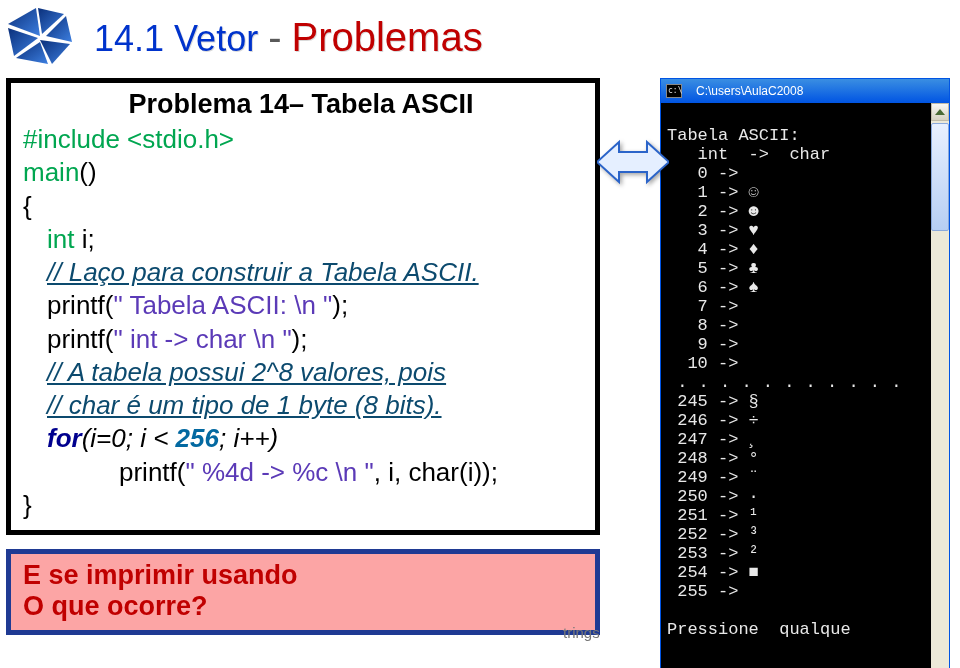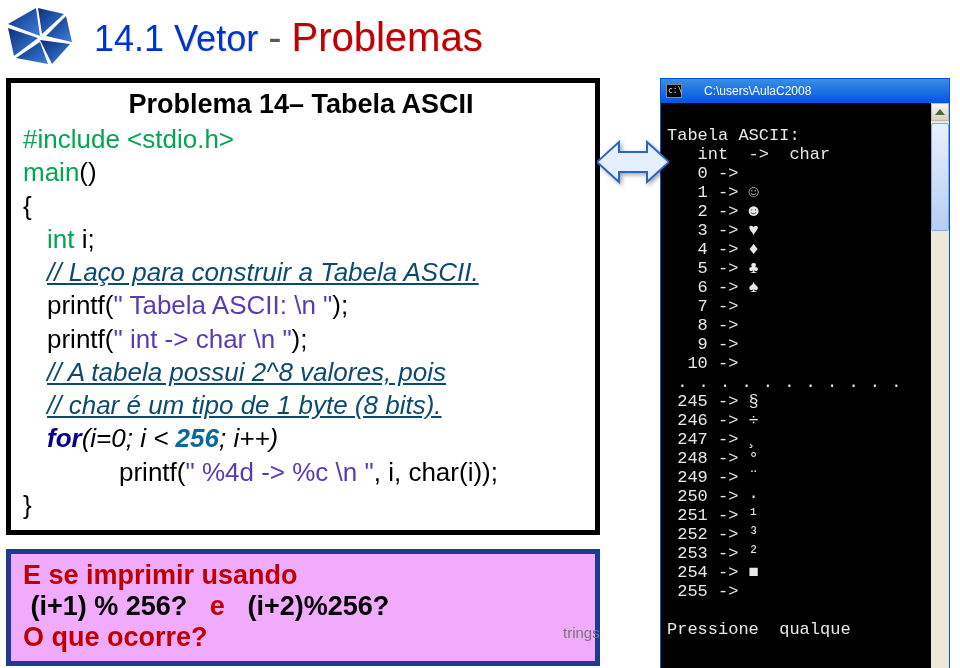--- a/index.html
+++ b/index.html
@@ -67,21 +67,21 @@
   .c-str     { color: #5b3ab7; }
   .c-for     { font-weight: bold; font-style: italic; color: #00008e; }
   .c-num     { color: #0369a1; font-weight: bold; font-style: italic; }
   .c-forbody { font-style: italic; }
   .indent1 { padding-left: 24px; }
   .indent3 { padding-left: 96px; }
 
   .question-box {
     margin-top: 14px;
     border: 5px solid #1f3a93;
-    background: #f0abfc;
+    background: #fca5a5;
     padding: 6px 0 8px 12px;
   }
   .q-line { font-size: 27px; font-weight: bold; }
   .q-red { color: #c00000; }
   .q-black { color: #000; }
 
   .arrow-wrap {
     position: absolute;
     left: -7px;
     top: 56px;
@@ -96,21 +96,21 @@
     width: 290px;
     background: #ece9d8;
     border: 1px solid #0054e3;
   }
   .titlebar {
     height: 24px;
     background: linear-gradient(#3a8ee2, #0054e3);
     display: flex;
     align-items: center;
     padding: 0 5px;
-    gap: 22px;
+    gap: 14px;
   }
   .titlebar .cmd-ico {
     width: 16px; height: 14px; background: #000; border: 1px solid #888;
     position: relative;
   }
   .titlebar .cmd-ico::after {
     content: "c:\\"; color: #ddd; font-size: 8px; position: absolute; left:1px; top: 1px; font-family: monospace;
   }
   .titlebar-text { color: #fff; font-size: 12px; font-family: Tahoma, Arial, sans-serif; white-space: nowrap; overflow:hidden; }
 
@@ -211,25 +211,20 @@
 
       <div class="code-line indent3">
         <span class="c-func">printf(</span><span class="c-str">" %4d -&gt; %c \n "</span><span class="c-func">, i, char(i));</span>
       </div>
 
       <div class="code-line"><span class="c-brace">}</span></div>
     </div>
 
     <div class="question-box">
       <div class="q-line"><span class="q-red">E se imprimir usando</span></div>
-      <div class="q-line">
-        &nbsp;<span class="q-black">(i+1) % 256?</span>
-        &nbsp;&nbsp;<span class="q-red">e</span>
-        &nbsp;&nbsp;<span class="q-black">(i+2)%256?</span>
-      </div>
       <div class="q-line"><span class="q-red">O que ocorre?</span></div>
     </div>
   </div>
 
   <div class="right-col">
     <div class="arrow-wrap">
       <svg width="72" height="56" viewBox="0 0 72 56">
         <polygon points="0,28 22,8 22,18 50,18 50,8 72,28 50,48 50,38 22,38 22,48" fill="#e5efff" stroke="#2b64c9" stroke-width="2"></polygon>
       </svg>
     </div>

